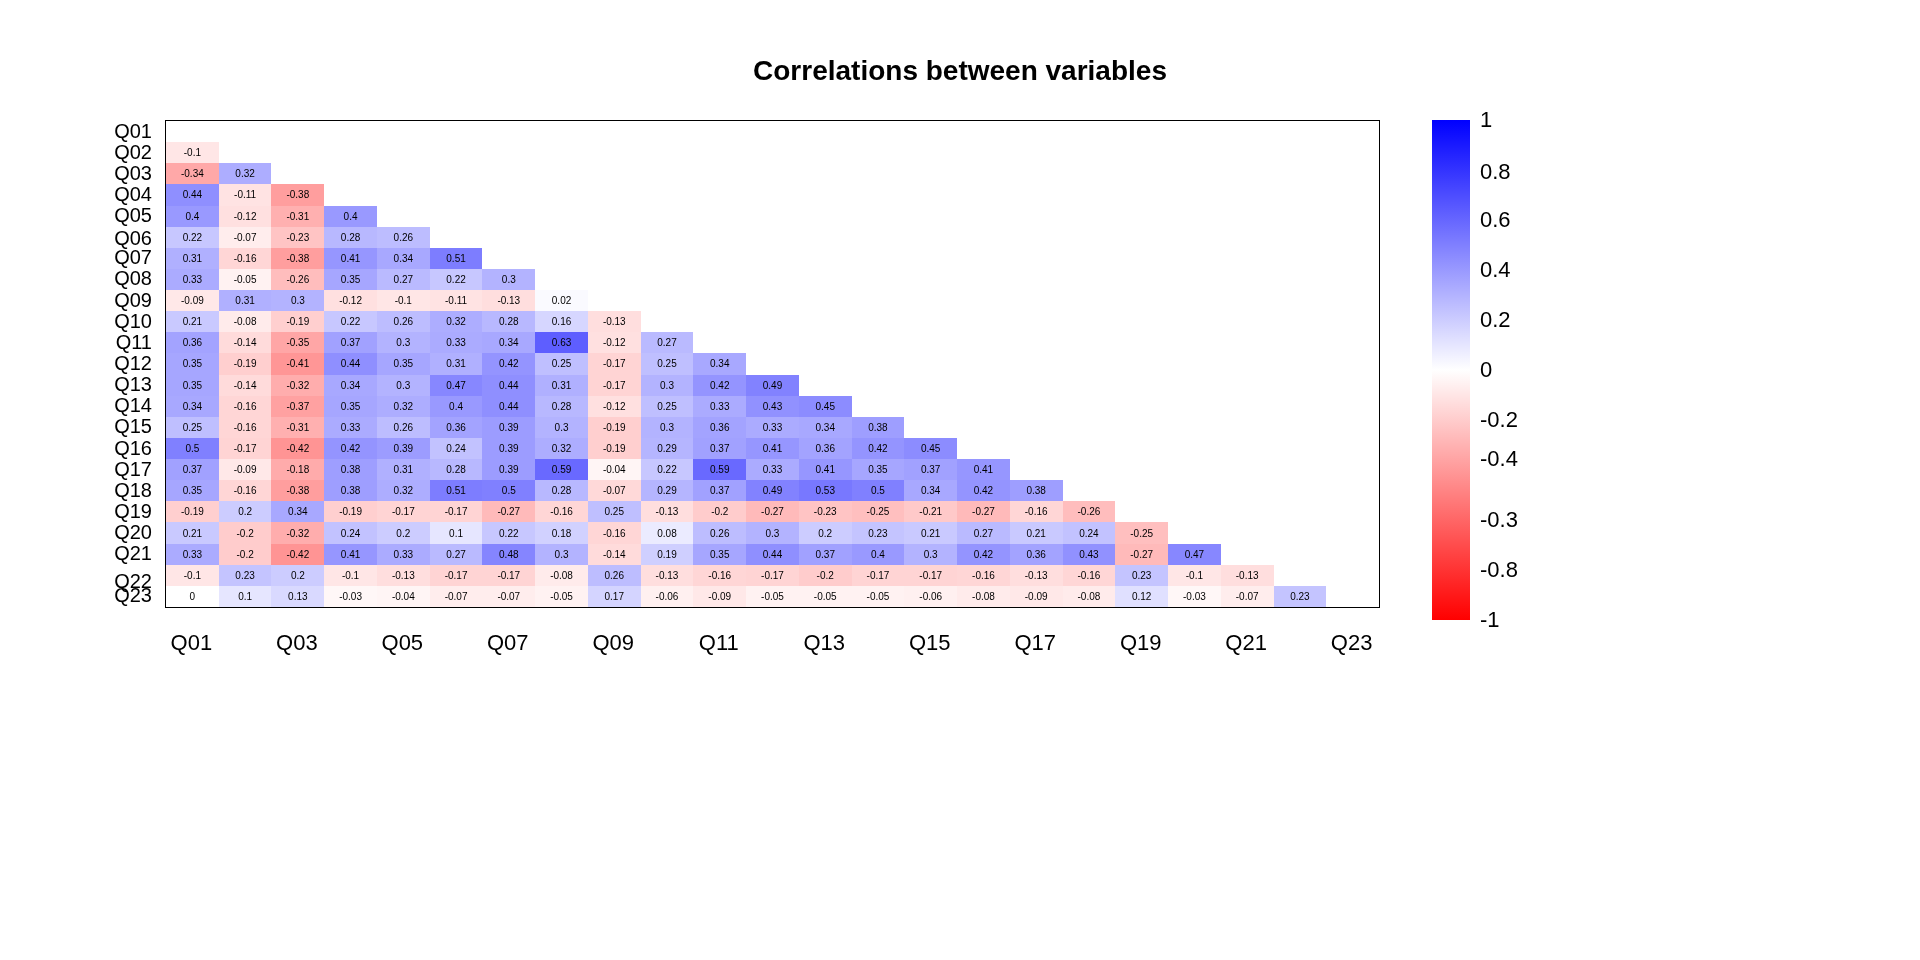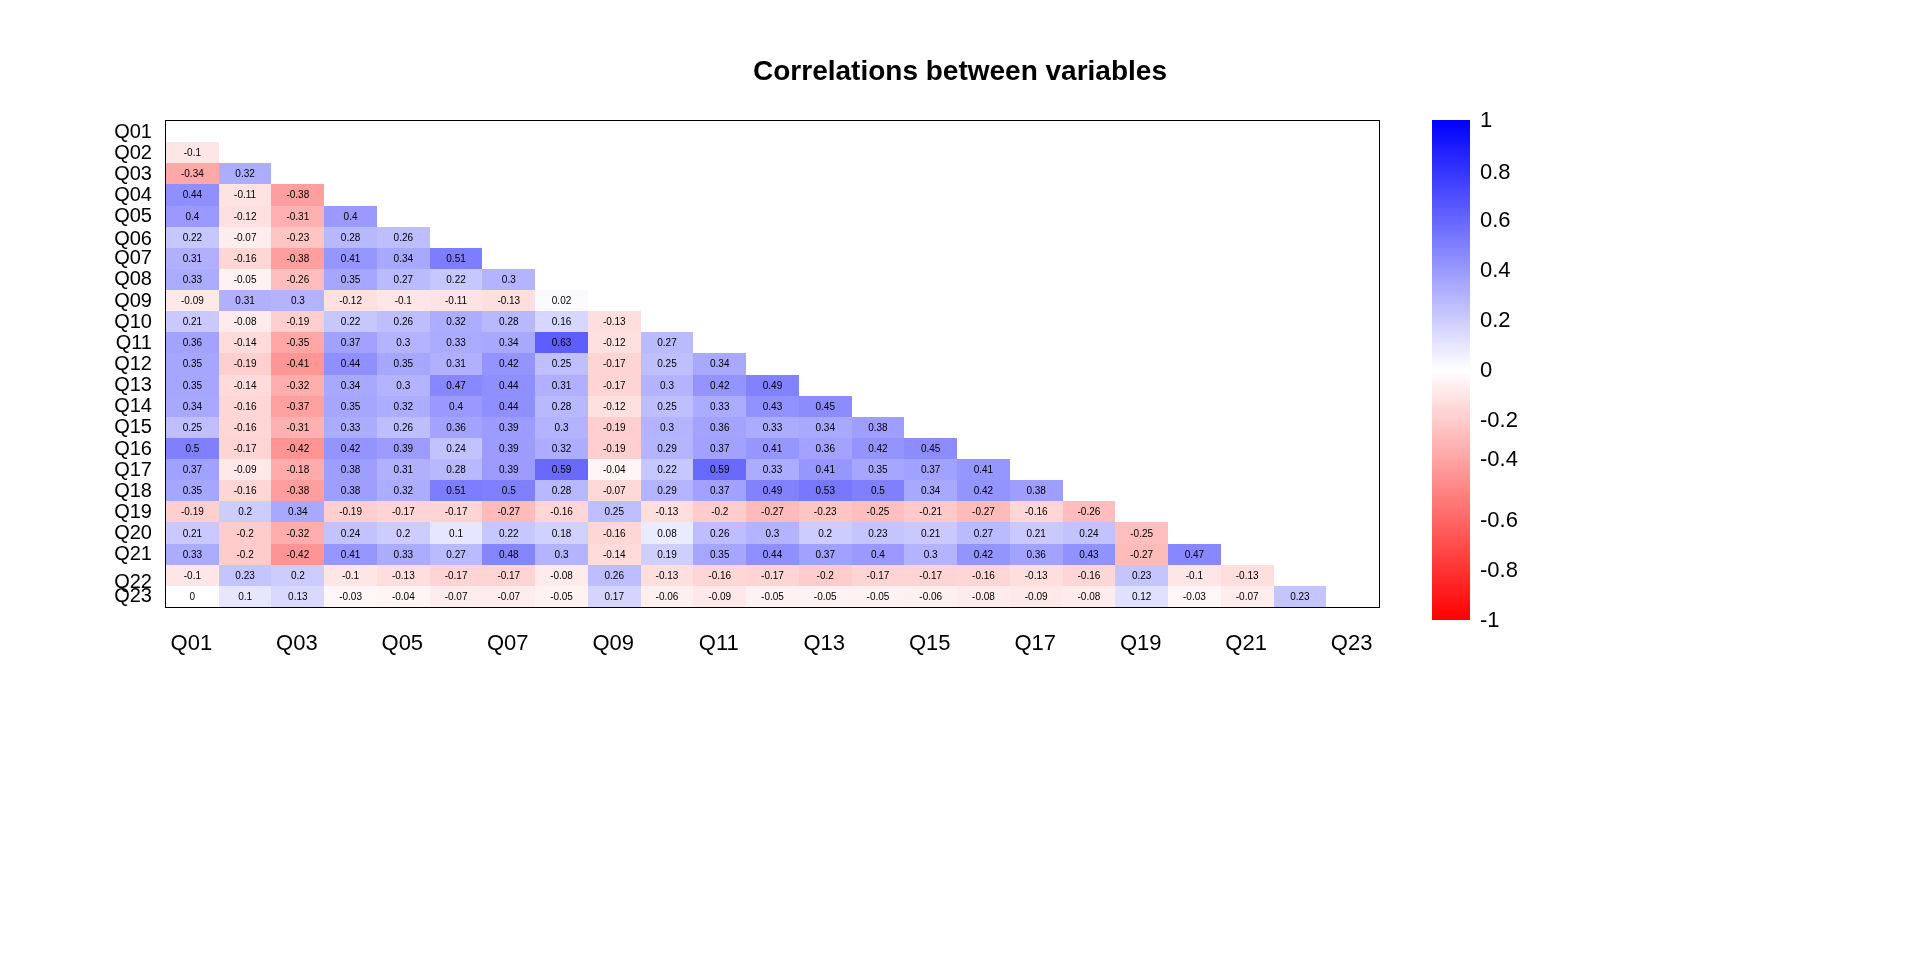--- a/index.html
+++ b/index.html
@@ -403,21 +403,21 @@
       <div class="item" style="left: 1081.15px;">Q21</div>
       <div class="item" style="left: 1186.63px;">Q23</div>
     </div>
 
   <div class="legend">
     <div class="bar" id="legend-bar" style="background: linear-gradient(rgb(0, 0, 255) 0%, rgb(255, 255, 255) 50%, rgb(255, 0, 0) 100%);"></div>
   </div>
   <div class="legend-ticks" id="legend-ticks">
       <div style="top: 500px;">-1</div>
       <div style="top: 450px;">-0.8</div>
-      <div style="top: 400px;">-0.6</div>
+      <div style="top: 400px;">-0.3</div>
       <div style="top: 339px;">-0.4</div>
       <div style="top: 300px;">-0.2</div>
       <div style="top: 250px;">0</div>
       <div style="top: 200px;">0.2</div>
       <div style="top: 150px;">0.4</div>
       <div style="top: 100px;">0.6</div>
       <div style="top: 52px;">0.8</div>
       <div style="top: 0px;">1</div>
     </div>
 </div>

